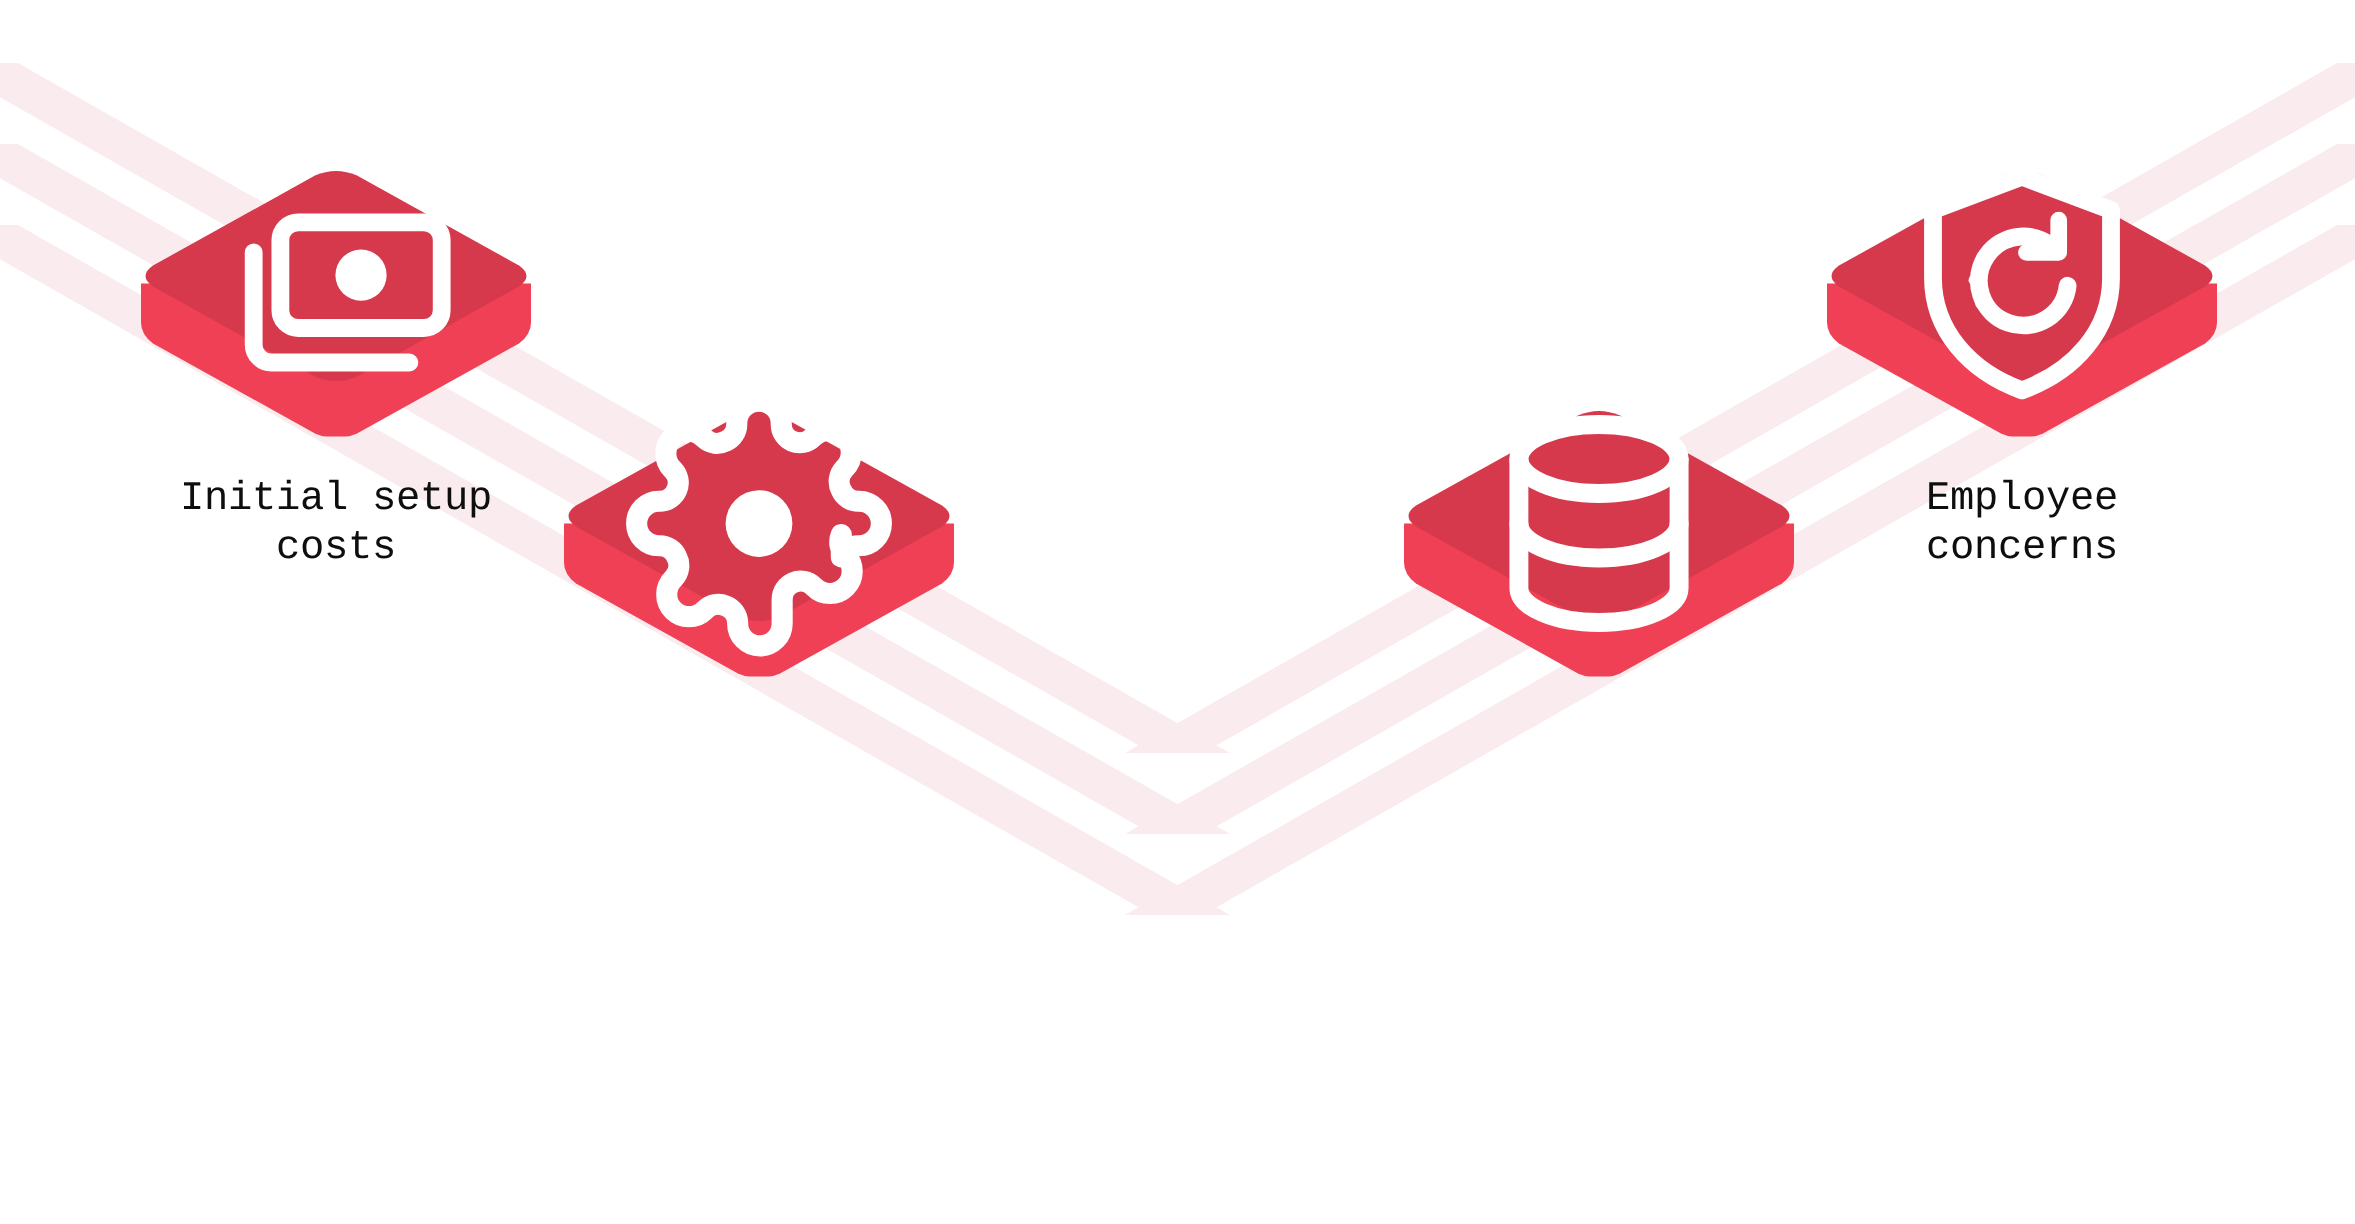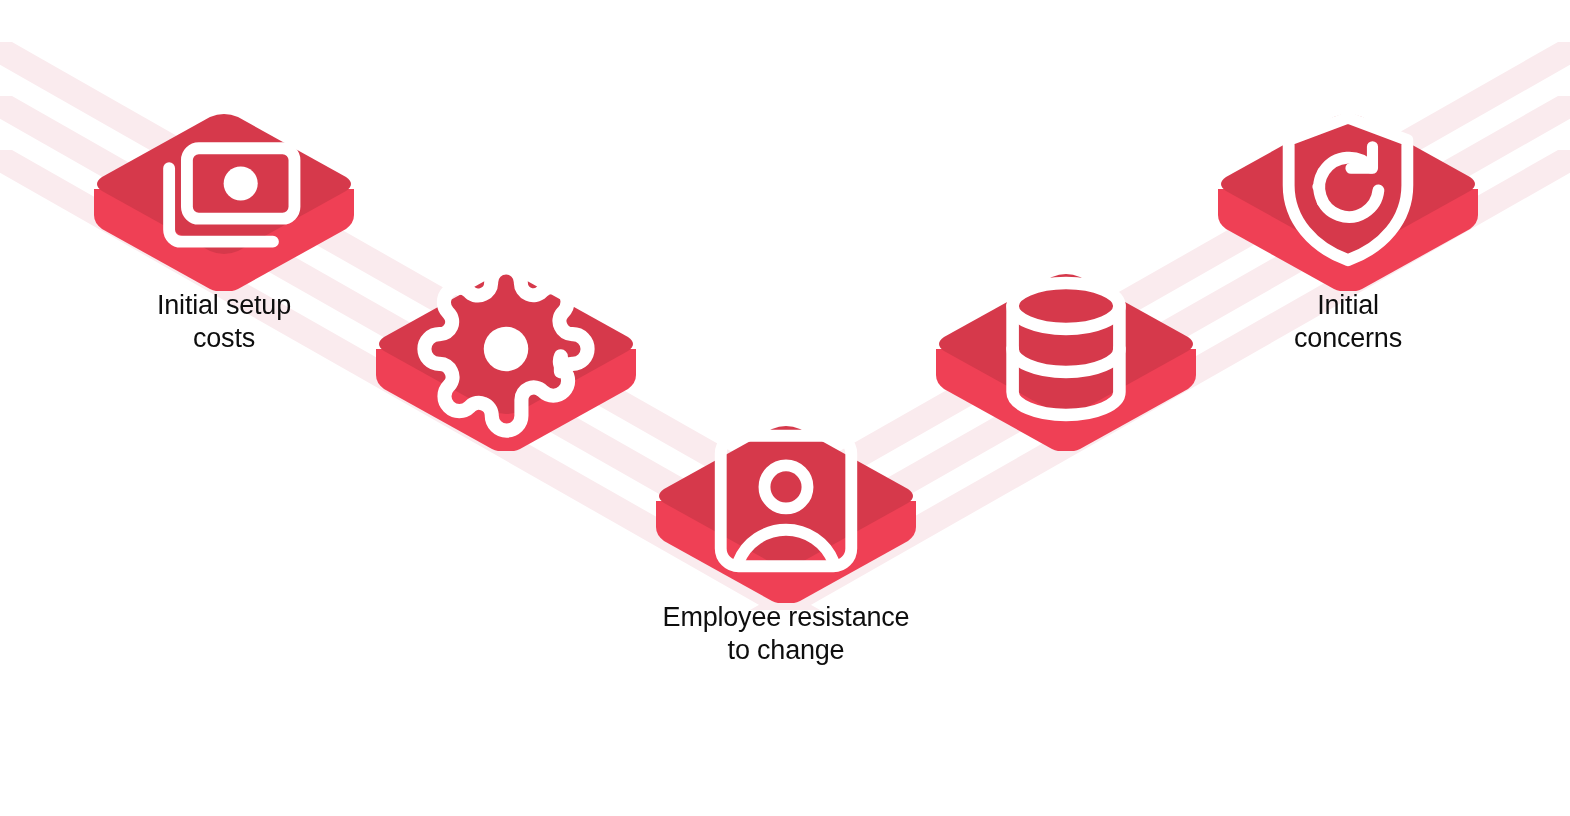--- a/index.html
+++ b/index.html
@@ -65,21 +65,21 @@
     transform: translateX(-50%);
     text-align: center;
     font-size: 27px;
     line-height: 1.22;
     color: #0e0e0e;
     letter-spacing: -0.2px;
     font-weight: 400;
     white-space: pre-line;
   }
 
-  .label-below { top: 176px; }
+  .label-below { top: 204px; font-family: Liberation Mono, monospace; }
 
   
   #node-0 { left: 90px;   top: 113px; }
   #node-1 { left: 372px;  top: 273px; }
   #node-2 { left: 652px;  top: 425px; }
   #node-3 { left: 932px;  top: 273px; }
   #node-4 { left: 1214px; top: 113px; }
 </style>
 </head>
 <body>
@@ -128,38 +128,20 @@
       <div class="node-icon">
 
         <svg width="34" height="34" viewBox="0 0 24 24" fill="none" stroke="#ffffff" stroke-width="1.9" stroke-linecap="round" stroke-linejoin="round">
           <path d="M19.4 13a1.65 1.65 0 0 0 .33 1.82l.06.06a2 2 0 1 1-2.83 2.83l-.06-.06a1.65 1.65 0 0 0-1.82-.33 1.65 1.65 0 0 0-1 1.51V21a2 2 0 1 1-4 0v-.09A1.65 1.65 0 0 0 9 19.4a1.65 1.65 0 0 0-1.82.33l-.06.06a2 2 0 1 1-2.83-2.83l.06-.06A1.65 1.65 0 0 0 4.6 15a1.65 1.65 0 0 0-1.51-1H3a2 2 0 1 1 0-4h.09A1.65 1.65 0 0 0 4.6 9a1.65 1.65 0 0 0-.33-1.82l-.06-.06a2 2 0 1 1 2.83-2.83l.06.06A1.65 1.65 0 0 0 9 4.6a1.65 1.65 0 0 0 1-1.51V3a2 2 0 1 1 4 0v.09a1.65 1.65 0 0 0 1 1.51 1.65 1.65 0 0 0 1.82-.33l.06-.06a2 2 0 1 1 2.83 2.83l-.06.06A1.65 1.65 0 0 0 19.4 9V9a1.65 1.65 0 0 0 1.51 1H21a2 2 0 1 1 0 4h-.09a1.65 1.65 0 0 0-1.51 1z"></path>
           <circle cx="12" cy="12" r="3" fill="#ffffff" stroke="none"></circle>
         </svg>
       </div>
     </div>
   </div>
 
-  <div class="node" id="node-2">
-    <div class="cube">
-      <svg viewBox="0 0 268 178" xmlns="http://www.w3.org/2000/svg">
-        <path fill="#ef4055" d="M4 76 L4 102 Q4 110 12 116 L120 176 Q134 182 148 176 L256 116 Q264 110 264 102 L264 76 Z"></path>
-        <path fill="#d6394b" d="M120 4 Q134 -2 148 4 L256 64 Q266 71 256 78 L148 138 Q134 144 120 138 L12 78 Q2 71 12 64 Z"></path>
-      </svg>
-      <div class="node-icon">
-
-        <svg width="34" height="34" viewBox="0 0 24 24" fill="none" stroke="#ffffff" stroke-width="1.6" stroke-linecap="round" stroke-linejoin="round">
-          <rect x="3.2" y="3.2" width="17.6" height="17.6" rx="2.4"></rect>
-          <circle cx="12" cy="10.1" r="2.9"></circle>
-          <path d="M5.6 20.2 a6.9 6.9 0 0 1 12.8 0"></path>
-        </svg>
-      </div>
-    </div>
-    <div class="node-label label-below">Employee resistance
-to change</div>
-  </div>
 
   <div class="node" id="node-3">
     <div class="cube">
       <svg viewBox="0 0 268 178" xmlns="http://www.w3.org/2000/svg">
         <path fill="#ef4055" d="M4 76 L4 102 Q4 110 12 116 L120 176 Q134 182 148 176 L256 116 Q264 110 264 102 L264 76 Z"></path>
         <path fill="#d6394b" d="M120 4 Q134 -2 148 4 L256 64 Q266 71 256 78 L148 138 Q134 144 120 138 L12 78 Q2 71 12 64 Z"></path>
       </svg>
       <div class="node-icon">
 
         <svg width="32" height="32" viewBox="0 0 24 24" fill="none" stroke="#ffffff" stroke-width="1.7" stroke-linecap="round" stroke-linejoin="round">
@@ -182,17 +164,17 @@
         <svg width="34" height="34" viewBox="0 0 24 24" fill="none" stroke="#ffffff" stroke-width="1.6" stroke-linecap="round" stroke-linejoin="round">
           <path d="M12 2.4 L20 5.4 v6.1 c0 4.7-3.3 8.4-8 10.1 -4.7-1.7-8-5.4-8-10.1 V5.4 Z"></path>
           <path d="M15.1 9.1 a4 4 0 1 0 1 3.1"></path>
           <path d="M15.3 6.3 v2.9 h-2.9" stroke-width="1.5"></path>
           <circle cx="8.4" cy="9.6" r="0.5" fill="#ffffff" stroke="none"></circle>
           <circle cx="7.7" cy="11.7" r="0.5" fill="#ffffff" stroke="none"></circle>
           <circle cx="8.3" cy="13.8" r="0.5" fill="#ffffff" stroke="none"></circle>
         </svg>
       </div>
     </div>
-    <div class="node-label label-below">Initial
+    <div class="node-label label-below">Employee
 concerns</div>
   </div>
 
 </div>
 
 </body></html>

